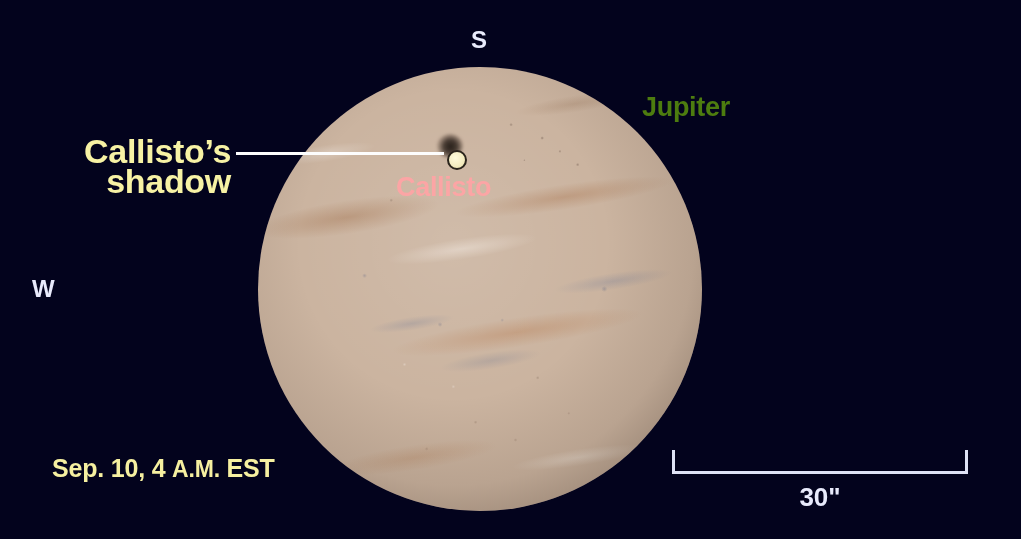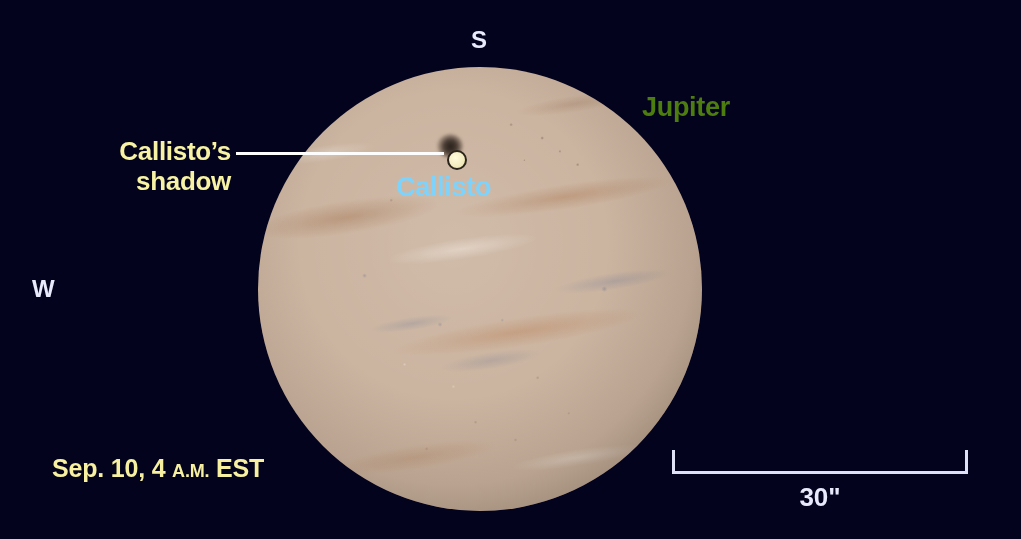--- a/index.html
+++ b/index.html
@@ -191,29 +191,29 @@
 
   
   .lbl { position: absolute; white-space: pre; }
 
   #label-callisto-shadow {
     left: 0px;
     top: 136px;
     width: 231px;
     text-align: right;
     color: #f7f2a4;
-    font-size: 26px;
+    font-size: 34px;
     font-weight: bold;
     line-height: 30px;
     letter-spacing: -0.3px;
   }
   #label-callisto {
     left: 396px;
     top: 172px;
-    color: #7dd3fc;
+    color: #fca5a5;
     font-size: 27px;
     font-weight: bold;
     letter-spacing: -0.3px;
   }
   #label-jupiter {
     left: 642px;
     top: 92px;
     color: #4d7c0f;
     font-size: 27px;
     font-weight: bold;
@@ -235,21 +235,21 @@
   }
   #label-datetime {
     left: 52px;
     top: 454px;
     color: #f6f0a0;
     font-size: 25px;
     font-weight: bold;
     letter-spacing: -0.2px;
   }
   #label-datetime .smallcaps {
-    font-size: 18px;
+    font-size: 23px;
     text-align: center;
   }
 
   
   #scale-bar {
     position: absolute;
     left: 672px;
     top: 450px;
     width: 296px;
     height: 24px;

